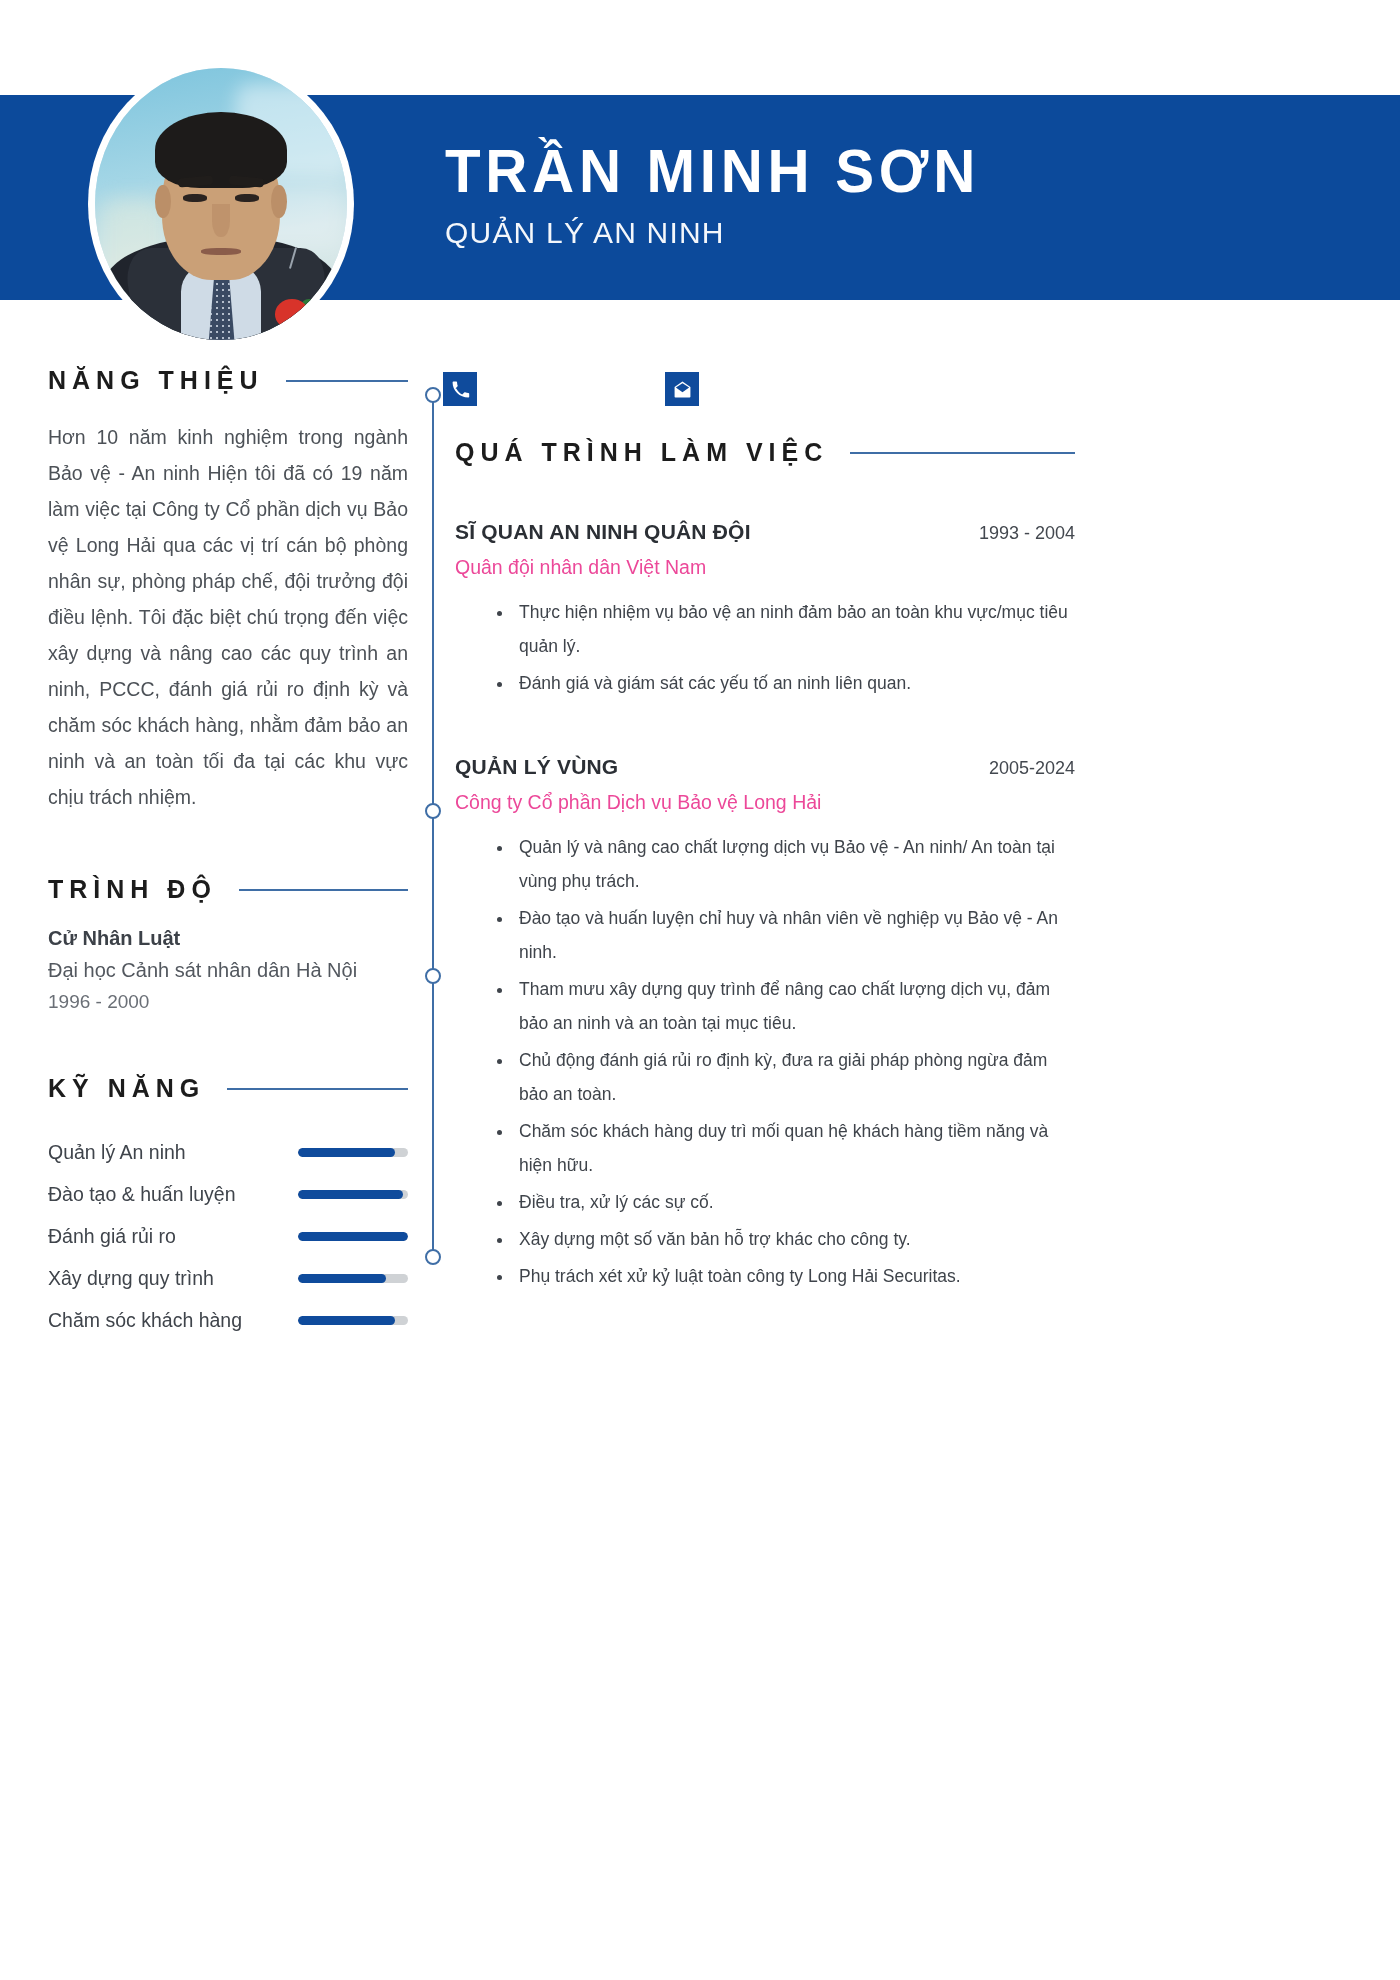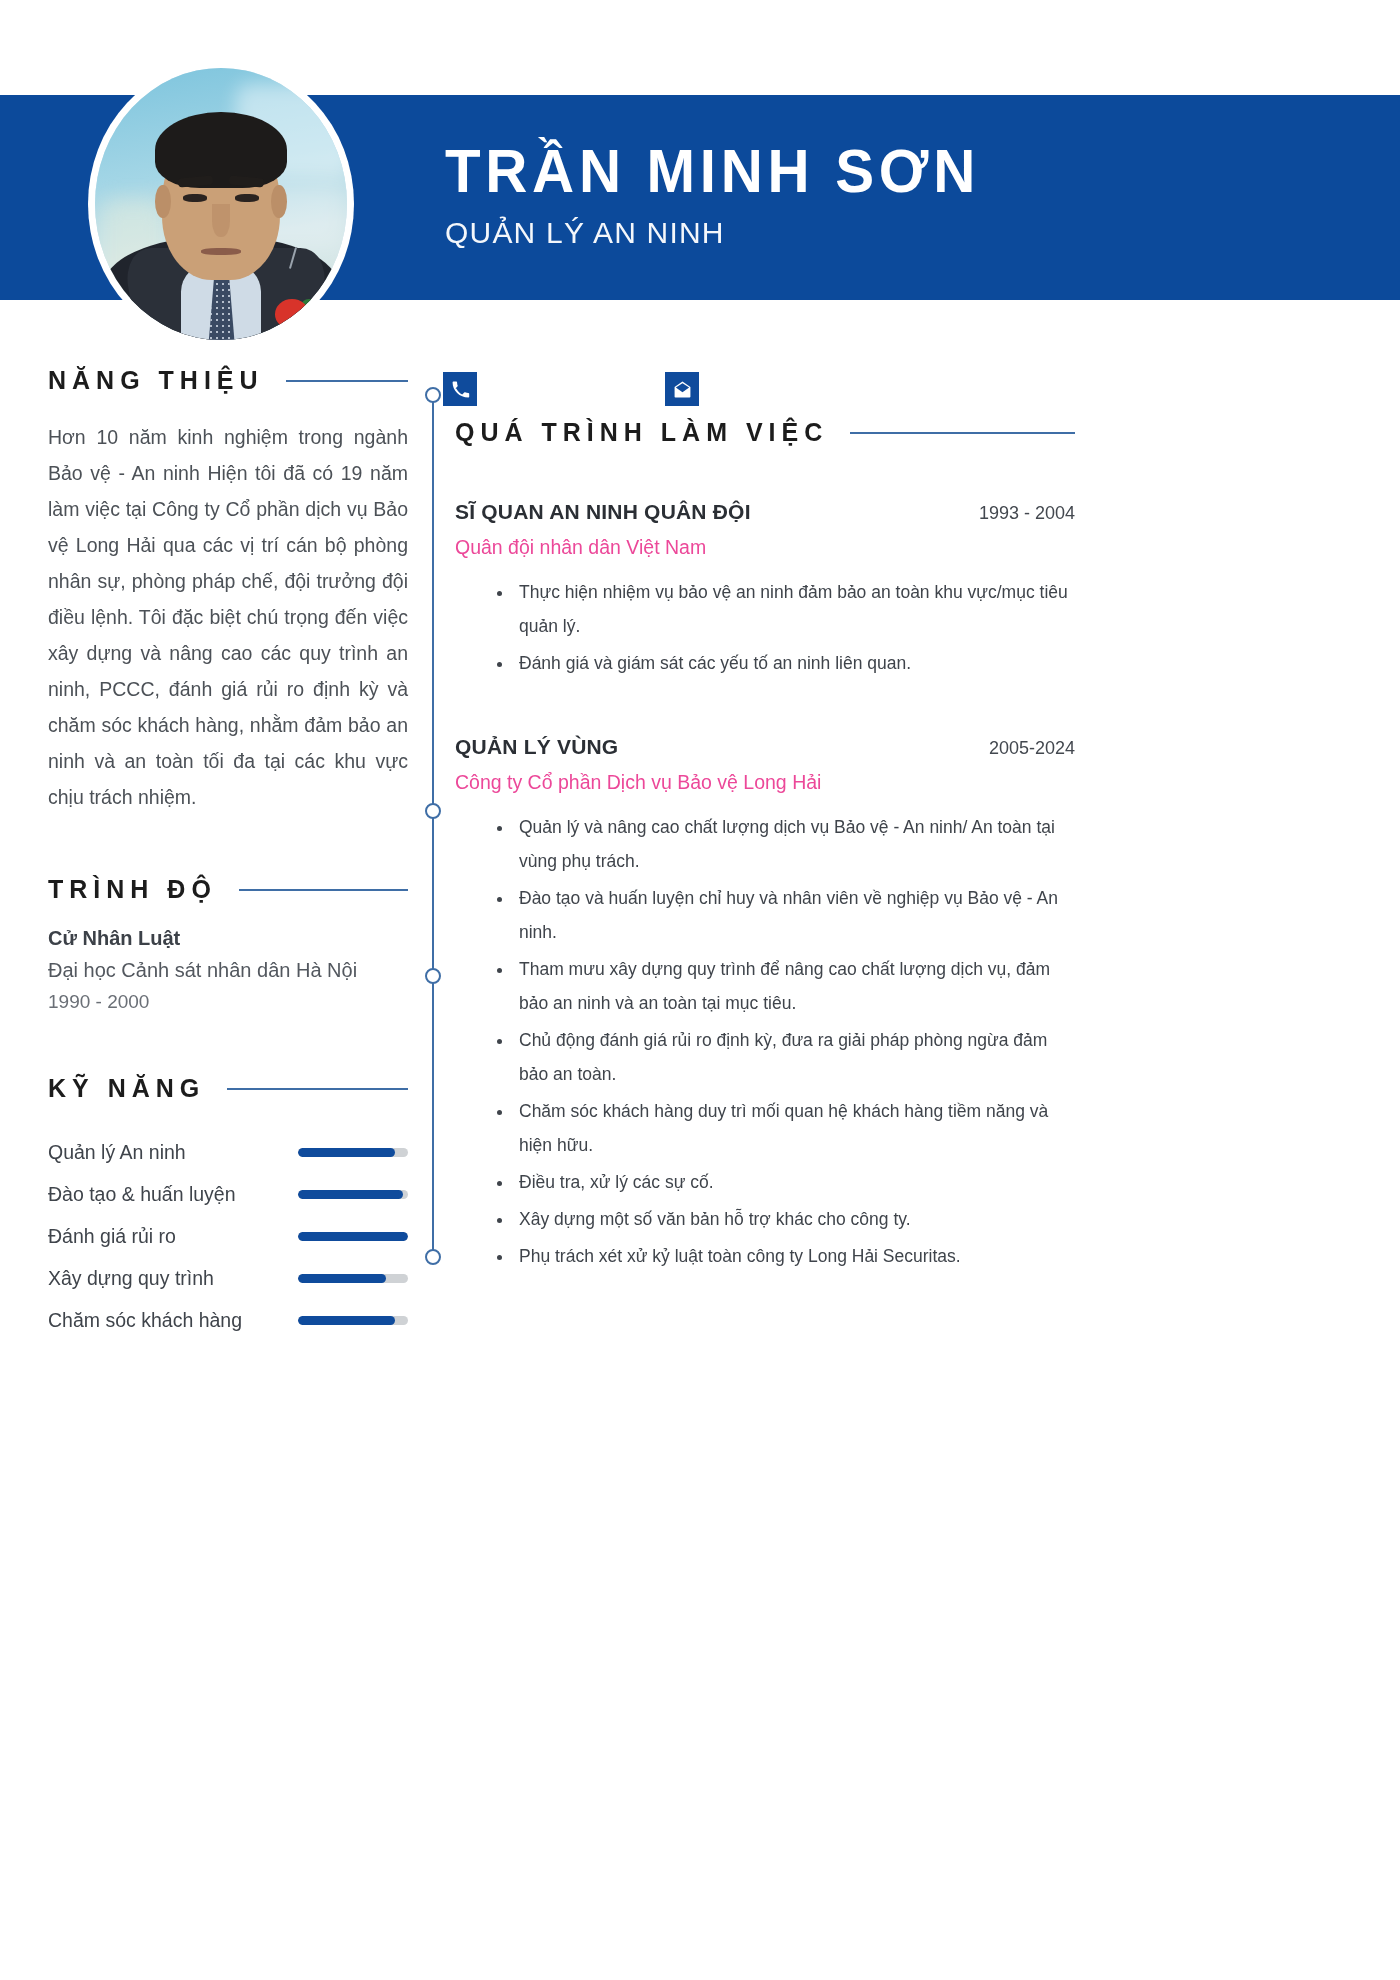--- a/index.html
+++ b/index.html
@@ -82,21 +82,21 @@
     font-family:"Liberation Sans","DejaVu Sans",sans-serif;
     transform:scaleX(.94);transform-origin:left center;
   }
   .role{
     font-size:30px;font-weight:400;letter-spacing:1.2px;margin:16px 0 0 0;
     line-height:1;color:#f4f7fb;
   }
 
   
   .left-col{position:absolute;left:48px;top:368px;width:360px;}
-  .right-col{position:absolute;left:455px;top:420px;width:620px;}
+  .right-col{position:absolute;left:455px;top:440px;width:620px;}
 
   
   .sec{position:relative;display:flex;align-items:center;}
   .sec-title{
     font-size:25px;font-weight:700;letter-spacing:6px;color:#1c1c1c;
     white-space:nowrap;line-height:1;
   }
   .sec-rule{
     height:2px;background:#3f6ea6;flex:1;margin-left:22px;
   }
@@ -223,21 +223,21 @@
     </div>
     <p class="intro">Hơn 10 năm kinh nghiệm trong ngành Bảo vệ - An ninh Hiện tôi đã có 19 năm làm việc tại Công ty Cổ phần dịch vụ Bảo vệ Long Hải qua các vị trí cán bộ phòng nhân sự, phòng pháp chế, đội trưởng đội điều lệnh. Tôi đặc biệt chú trọng đến việc xây dựng và nâng cao các quy trình an ninh, PCCC, đánh giá rủi ro định kỳ và chăm sóc khách hàng, nhằm đảm bảo an ninh và an toàn tối đa tại các khu vực chịu trách nhiệm.</p>
 
     <div class="sec" style="margin-top:62px;">
       <span class="sec-title">TRÌNH ĐỘ</span>
       <span class="sec-rule"></span>
     </div>
     <div class="edu">
       <div class="edu-deg">Cử Nhân Luật</div>
       <div class="edu-school">Đại học Cảnh sát nhân dân Hà Nội</div>
-      <div class="edu-years">1990 - 2000</div>
+      <div class="edu-years">1996 - 2000</div>
     </div>
 
     <div class="sec" style="margin-top:58px;">
       <span class="sec-title">KỸ NĂNG</span>
       <span class="sec-rule"></span>
     </div>
     <div class="skills" id="skills-list">
         <div class="skill-row">
           <span class="skill-name">Quản lý An ninh</span>
           <div class="skill-track">

